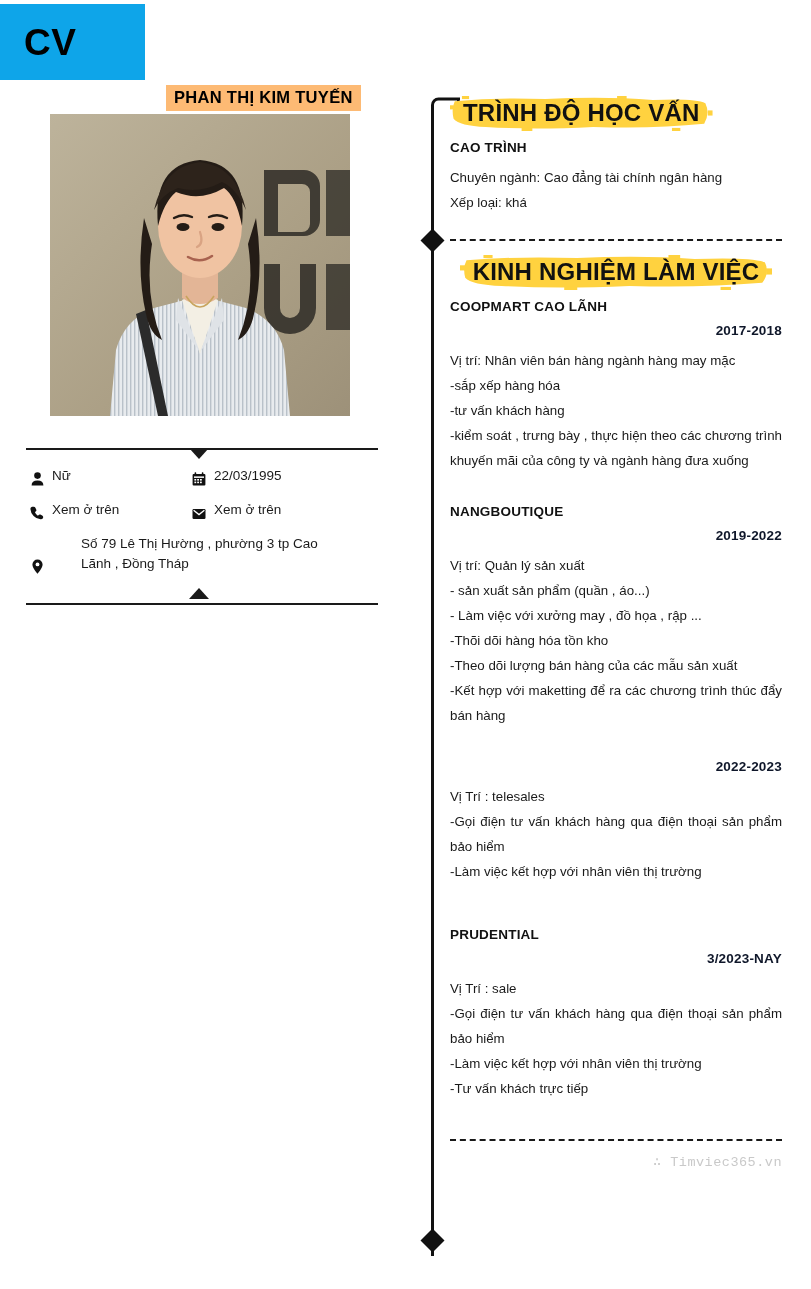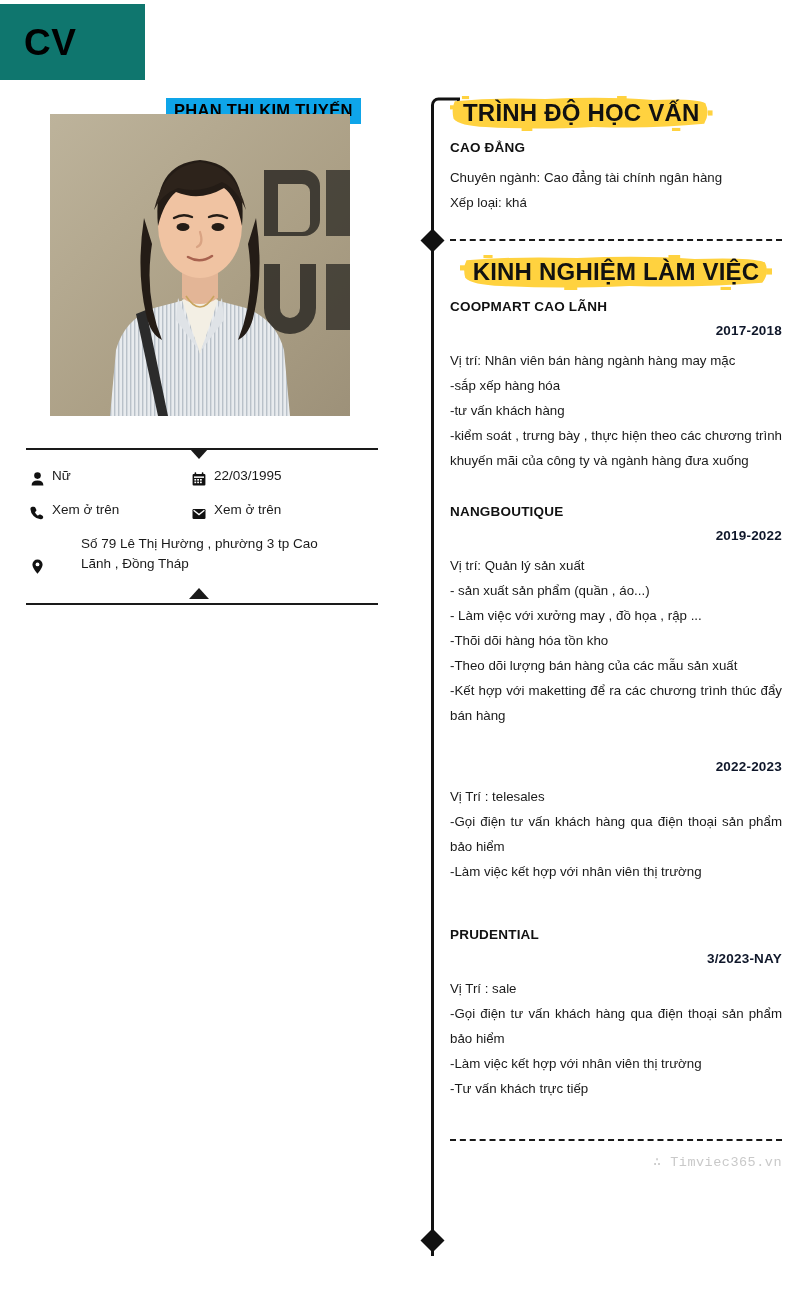--- a/index.html
+++ b/index.html
@@ -9,34 +9,34 @@
     font-family:"Liberation Sans","DejaVu Sans",sans-serif;
     color:#111111;
     overflow:hidden;
     position:relative;
   }
   .page{position:relative;width:811px;height:1289px;}
 
   
   .cv-badge{
     position:absolute;left:0;top:4px;width:145px;height:76px;
-    background:#0f766e;
+    background:#0ea5e9;
     display:flex;align-items:center;
   }
   .cv-badge .cv-text{
     font-size:37px;font-weight:bold;letter-spacing:.5px;
     color:#000;margin-left:24px;line-height:1;
   }
 
   
   .left-col{position:absolute;left:0;top:0;width:400px;height:1289px;}
 
   .name-banner{
-    position:absolute;left:166px;top:98px;
-    background:#0ea5e9;color:#000;
+    position:absolute;left:166px;top:85px;
+    background:#fdba74;color:#000;
     font-size:16.5px;font-weight:bold;letter-spacing:.3px;
     padding:4px 8px 5px 8px;white-space:nowrap;
     line-height:1;
   }
 
   .photo{
     position:absolute;left:50px;top:114px;width:300px;height:302px;
     background:#b2a78f;
     overflow:hidden;
   }
@@ -303,21 +303,21 @@
                 <rect x="216" y="14" width="4" height="5"></rect>
               <rect x="10" y="0" width="6" height="3"></rect>
                 <rect x="60" y="31" width="9" height="3"></rect>
               <rect x="140" y="0" width="8" height="3"></rect>
                 <rect x="186" y="31" width="7" height="3"></rect>
             </g>
           </svg>
         </span>
         <span>TRÌNH ĐỘ HỌC VẤN</span>
       </div>
-      <div class="sub-head">CAO ĐẲNG</div>
+      <div class="sub-head">CAO TRÌNH</div>
       <div class="gap-sm"></div>
       <p class="body-line">Chuyên ngành: Cao đẳng tài chính ngân hàng</p>
       <p class="body-line">Xếp loại: khá</p>
     </div>
 
     <div style="height:24px"></div>
     <hr class="dashed">
 
     <div style="height:14px"></div>
     <div>

